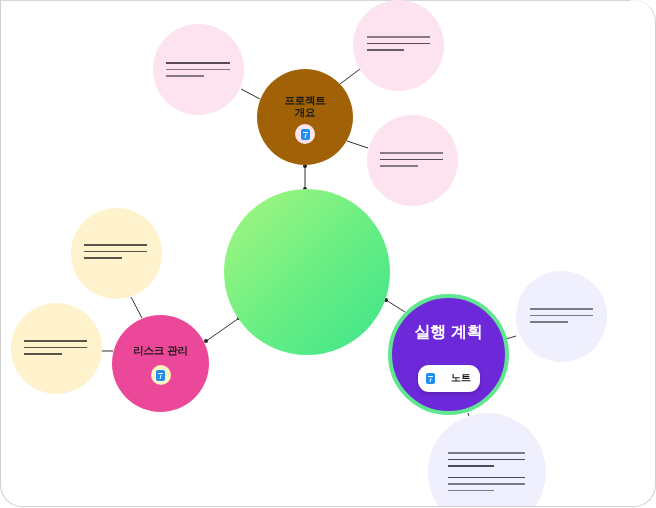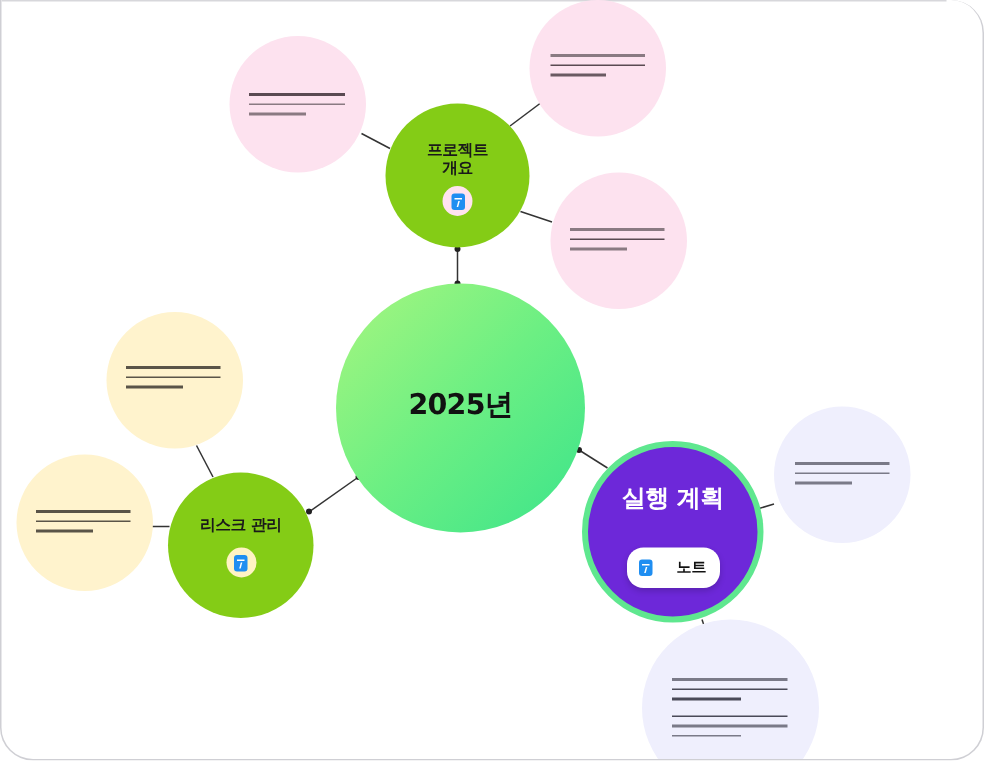--- a/index.html
+++ b/index.html
@@ -111,38 +111,37 @@
   </div>
   <div class="leaf" style="left:10px;top:303px;width:91px;height:91px;background:#fff3cd;">
     <div class="lines" style="left:13px;top:37px;">
       <div class="ln" style="width:63px;background:#5a5448;"></div>
       <div class="ln" style="width:63px;background:#5a5448;"></div>
       <div class="ln" style="width:38px;background:#5a5448;"></div>
     </div>
   </div>
 
   <div class="node" style="left:223px;top:189px;width:166px;height:166px;background:linear-gradient(135deg,#a8f67f 0%,#6cef83 50%,#3be48b 100%);">
-    <div class="title-main" style="margin-top:-4px;">2025년</div>
   </div>
 
-  <div class="node" style="left:256px;top:69px;width:96px;height:96px;background:#84cc16;">
+  <div class="node" style="left:256px;top:69px;width:96px;height:96px;background:#a16207;">
     <div class="title-sub" style="margin-top:4px;">프로젝트</div>
     <div class="title-sub">개요</div>
     <div class="note-icon-btn" style="background:#ffe3ef;">
       <div class="note-glyph"></div>
     </div>
   </div>
 
   <div class="node" style="left:387px;top:294px;width:121px;height:121px;background:#6d28d9;border:4px solid #5fe78f;">
     <div class="title-blue" style="margin-top:4px;">실행 계획</div>
     <div class="note-pill">
       <div class="note-glyph"></div>
       <span class="note-pill-label">노트</span>
     </div>
   </div>
 
-  <div class="node" style="left:111px;top:315px;width:97px;height:97px;background:#84cc16;">
+  <div class="node" style="left:111px;top:315px;width:97px;height:97px;background:#ec4899;">
     <div class="title-sub" style="margin-top:2px;">리스크 관리</div>
     <div class="note-icon-btn" style="background:#fff3c4;margin-top:9px;">
       <div class="note-glyph"></div>
     </div>
   </div>
 </div>
 
 </body></html>

